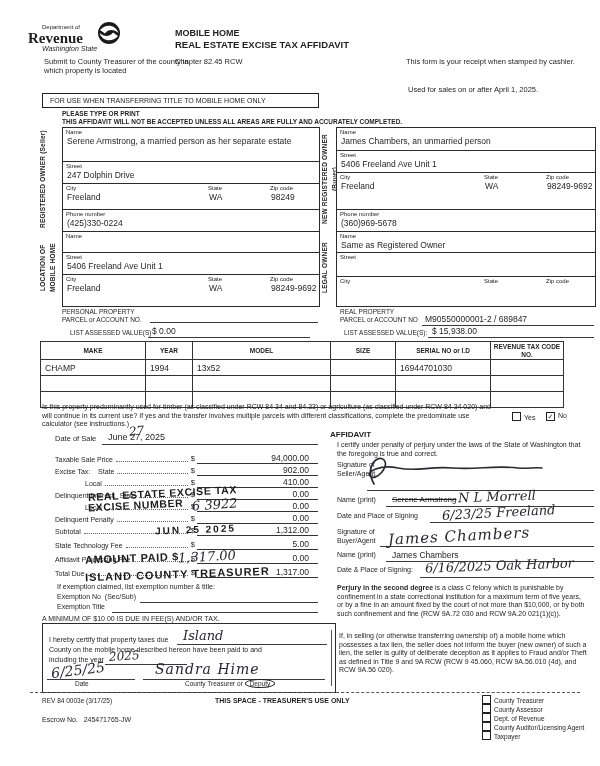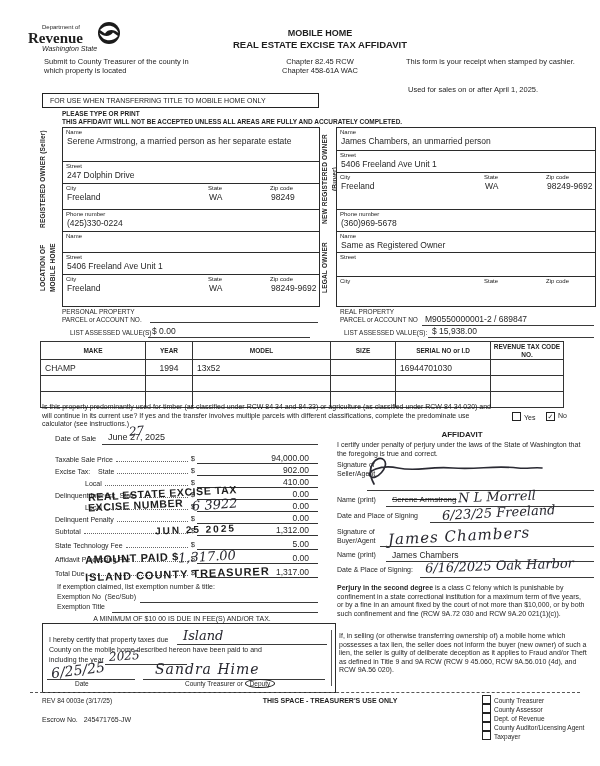--- a/index.html
+++ b/index.html
@@ -1,20 +1,20 @@
 <!DOCTYPE html>
 <html><head>
 <meta charset="utf-8">
 <style>
   html,body{margin:0;padding:0;background:#e8e8e8;}
   #page{position:relative;width:600px;height:766px;background:#ffffff;
         font-family:"Liberation Sans",sans-serif;color:#1f1f1f;overflow:hidden;}
   .abs{position:absolute;}
   .b{font-weight:bold;}
-  .ctr{text-align:center;}
+  .ctr{}
   .small6{font-size:6px;line-height:7px;}
   .small65{font-size:6.5px;line-height:8px;}
   .small7{font-size:7px;line-height:8.6px;}
   .small75{font-size:7.5px;line-height:9px;}
   .val85{font-size:8.5px;line-height:10px;}
   
   .obox{position:absolute;border:1.5px solid #2b2b2b;background:#fff;}
   .orow{border-bottom:1px solid #2b2b2b;overflow:hidden;}
   .orow.last{border-bottom:none;}
   .flbl{font-size:6px;line-height:7px;padding:1px 0 0 3px;color:#222;}
@@ -67,21 +67,20 @@
       <circle cx="13" cy="13" r="11" fill="#1a1a1a"></circle>
       <path d="M4 10 C10 3 20 5 22.5 13 C18 9 12 9 9 13.5 Z" fill="#ffffff"></path>
       <path d="M22 16 C16 23 6 21 3.5 13 C8 17 14 17 17 12.5 Z" fill="#ffffff"></path>
     </svg>
   </div>
 
   <div class="abs ctr" style="left:175px;top:28px;width:290px;">
     <div class="b" style="font-size:9px;line-height:11px;">MOBILE HOME</div>
     <div class="b" style="font-size:9.5px;line-height:11px;">REAL ESTATE EXCISE TAX AFFIDAVIT</div>
     <div class="small75" style="margin-top:7px;">Chapter 82.45 RCW</div>
-    <div class="small75">Chapter 458-61A WAC</div>
   </div>
 
   <div class="abs small75" style="left:44px;top:57px;width:160px;">Submit to County Treasurer of the county in which property is located</div>
   <div class="abs small75" style="left:406px;top:57px;width:178px;">This form is your receipt when stamped by cashier.</div>
   <div class="abs small75" style="left:408px;top:85px;width:180px;">Used for sales on or after April 1, 2025.</div>
 
   <div class="usebox">FOR USE WHEN TRANSFERRING TITLE TO MOBILE HOME ONLY</div>
   <div class="abs small65 b" style="left:62px;top:110px;">PLEASE TYPE OR PRINT</div>
   <div class="abs small65 b" style="left:62px;top:118px;">THIS AFFIDAVIT WILL NOT BE ACCEPTED UNLESS ALL AREAS ARE FULLY AND ACCURATELY COMPLETED.</div>
 

